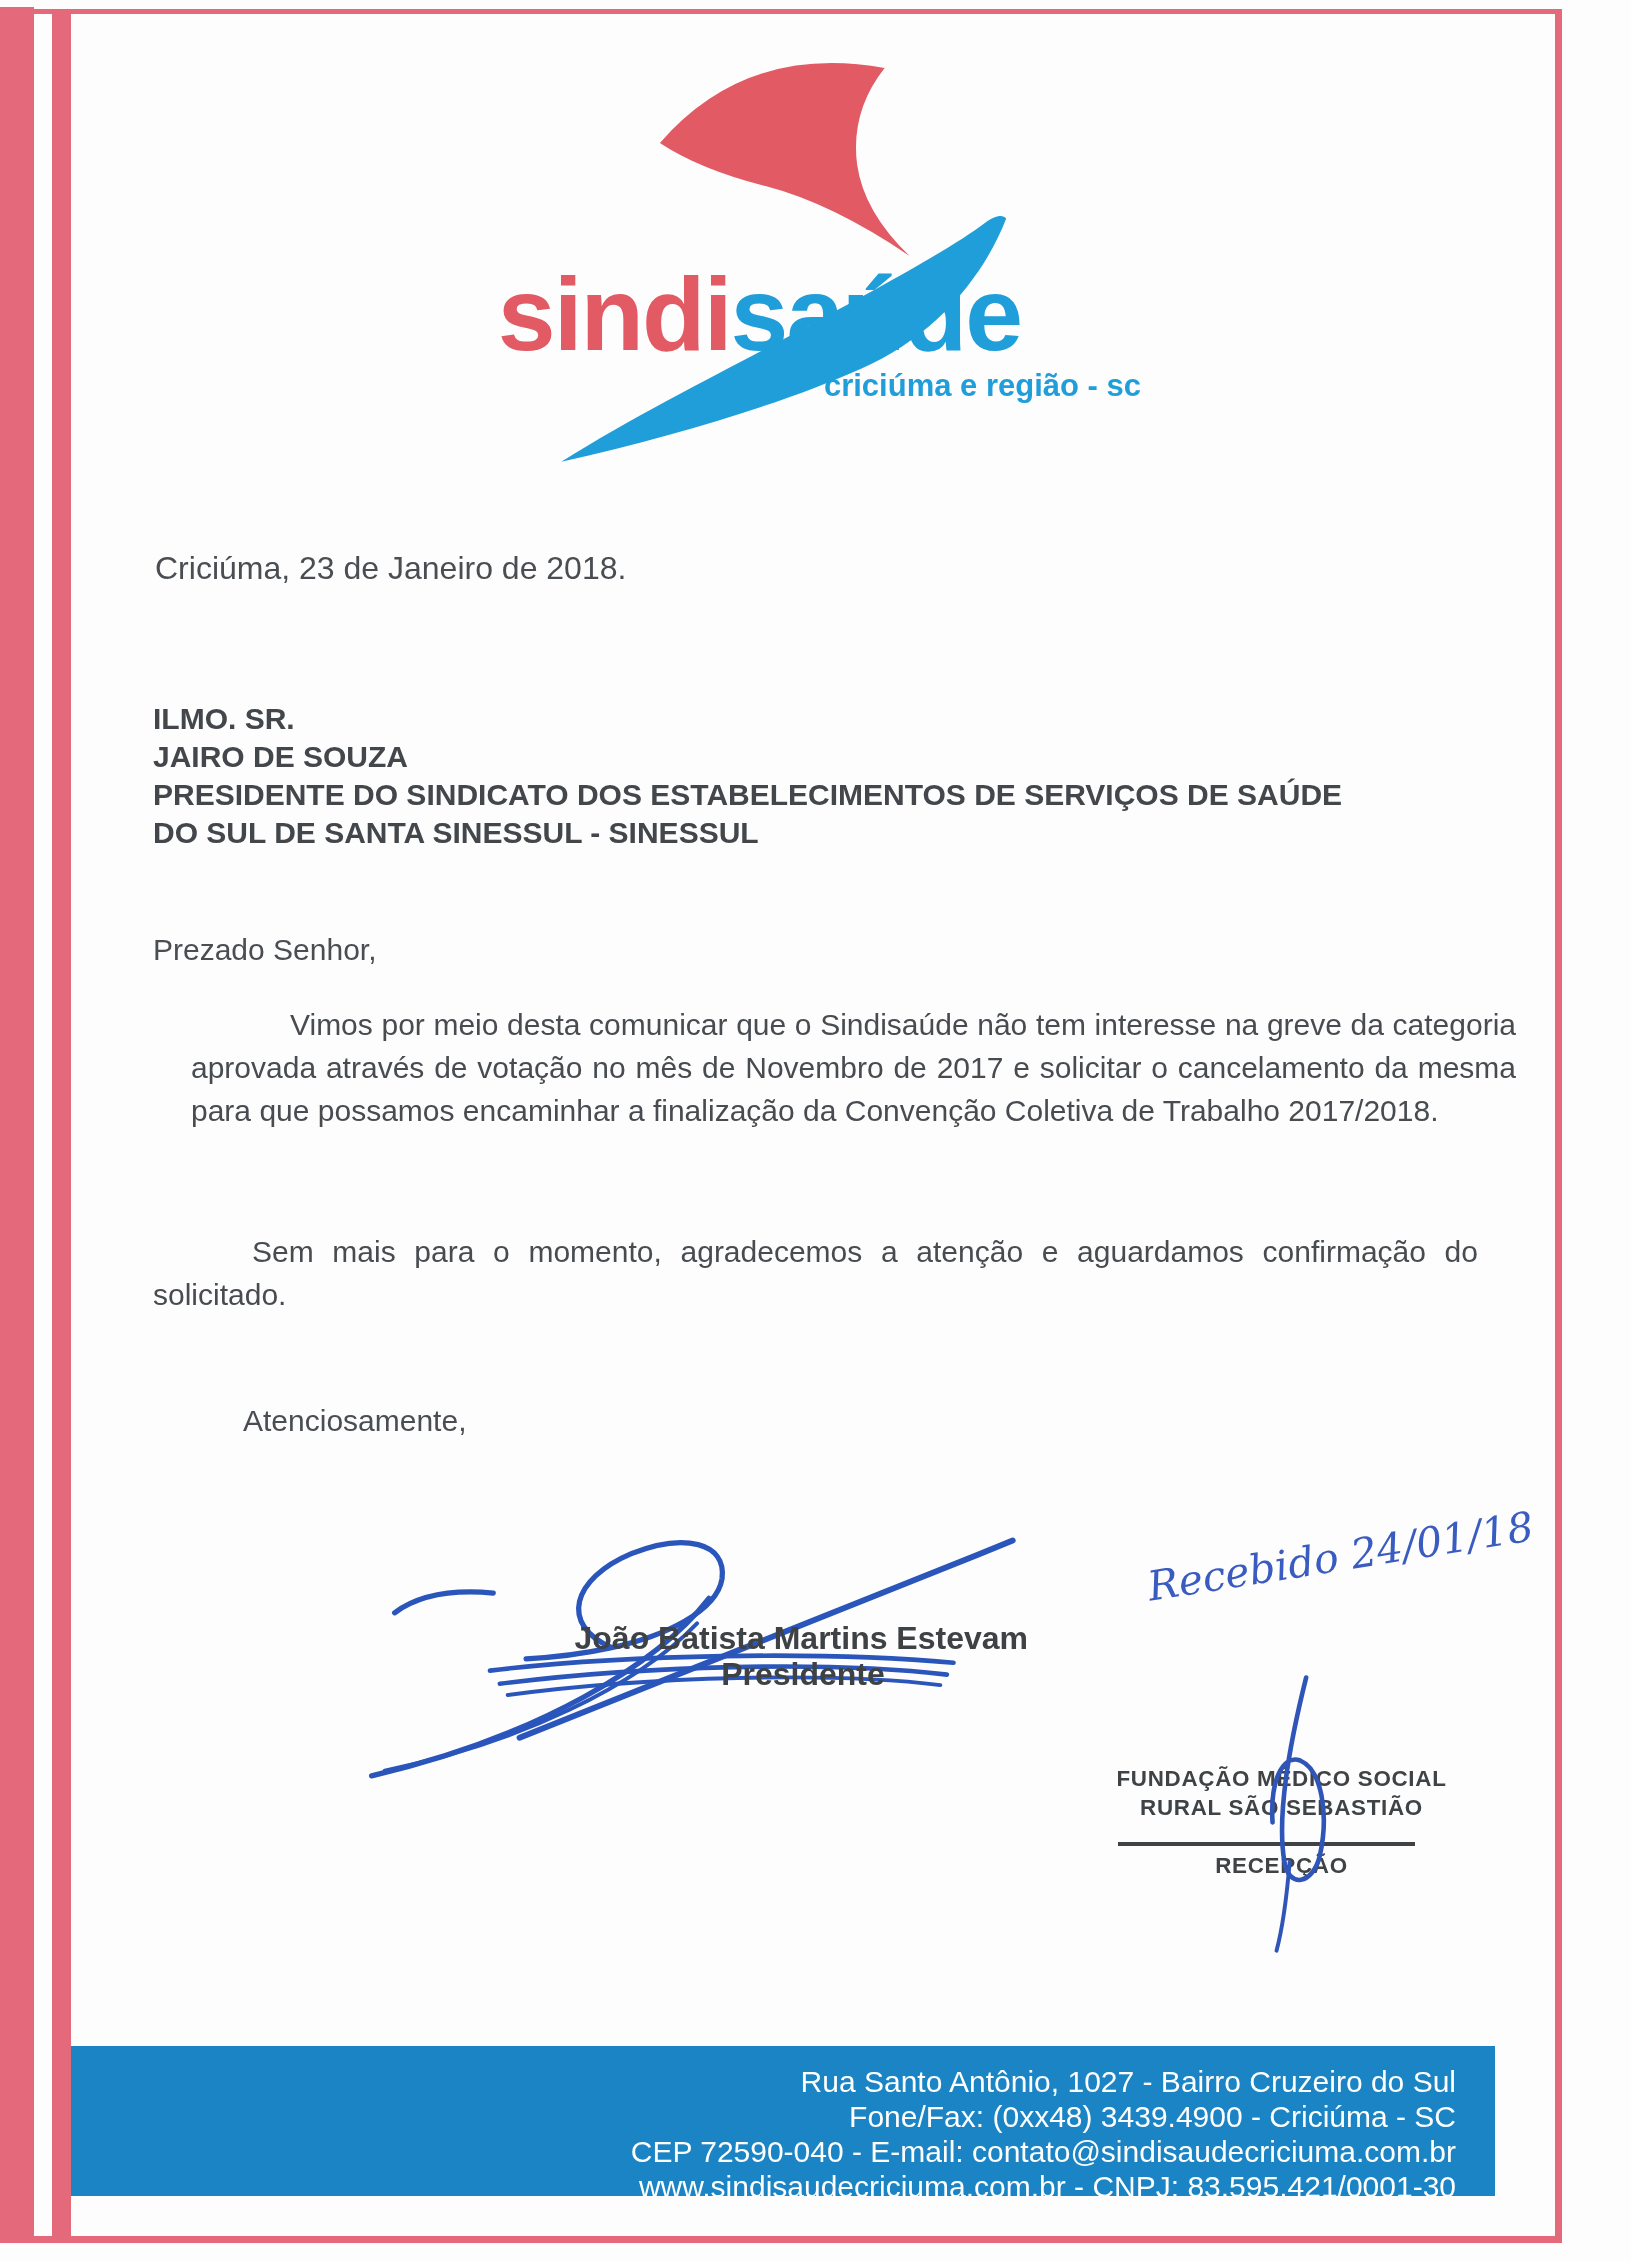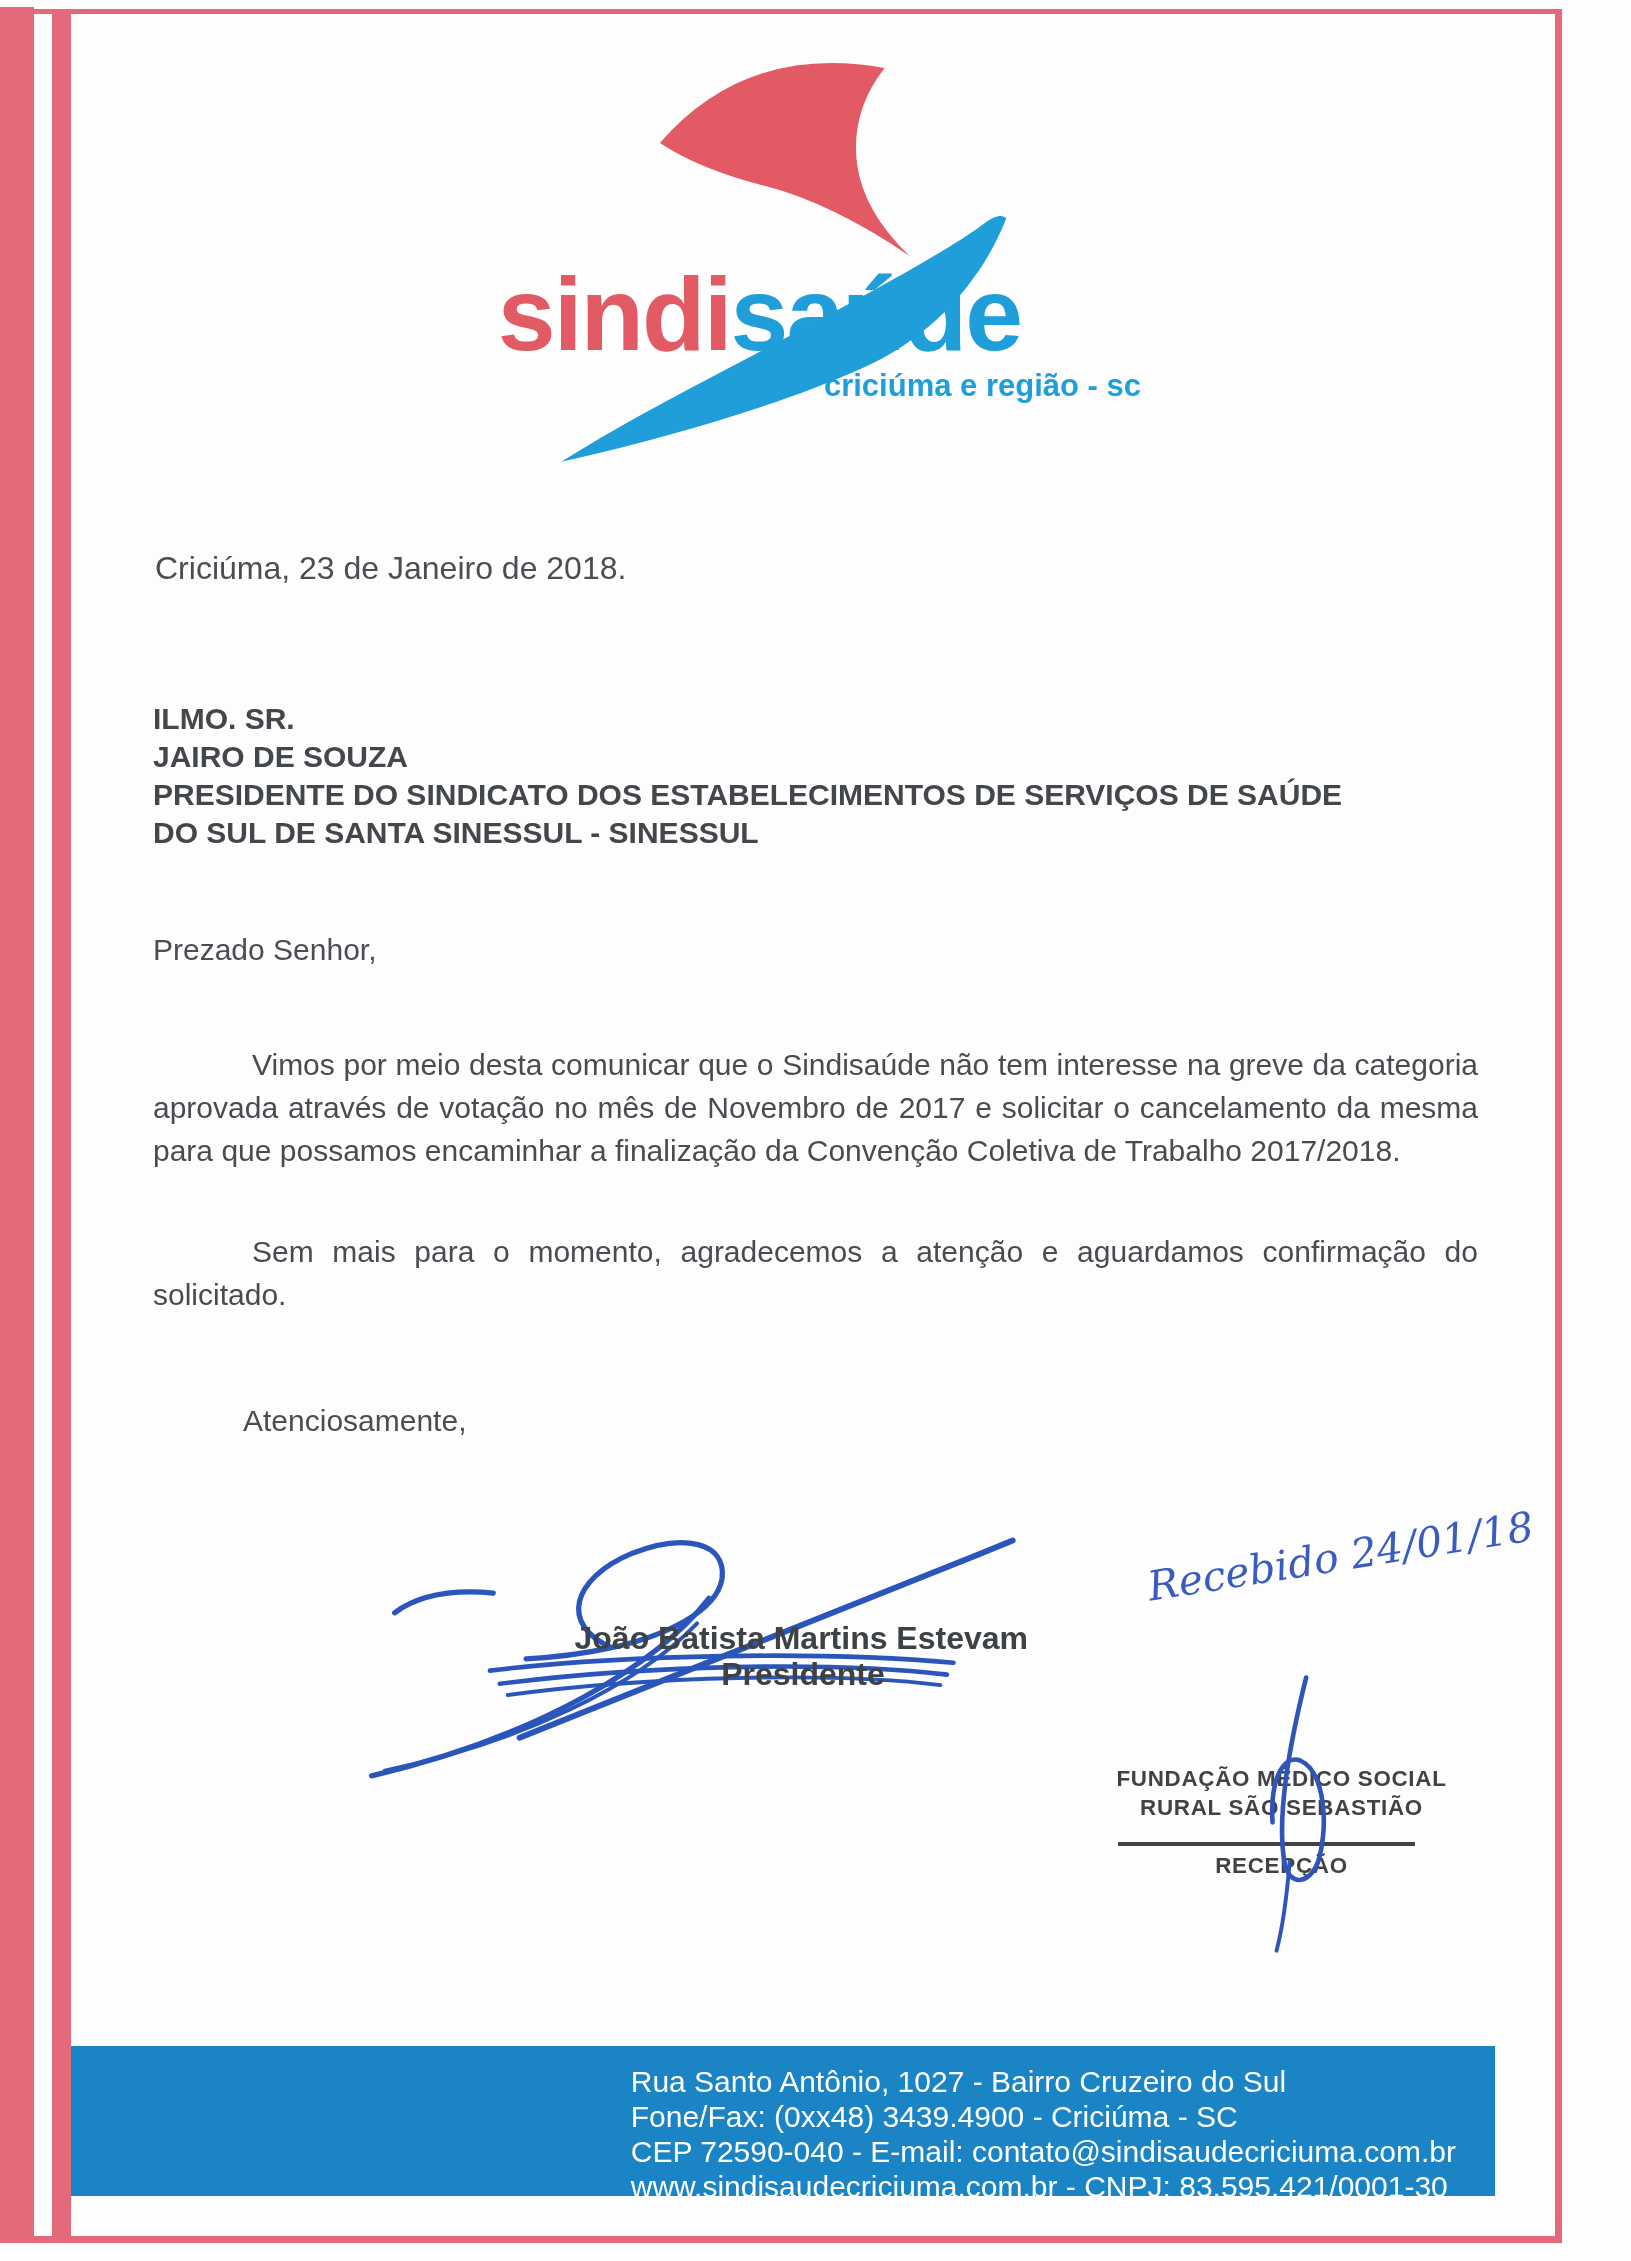--- a/index.html
+++ b/index.html
@@ -21,21 +21,21 @@
     position:absolute;left:378px;top:368px;width:763px;text-align:right;
     font-weight:bold;font-size:31px;color:#1f9ed9;letter-spacing:0;
   }
   
   .dateline{left:155px;top:551px;font-size:32px;line-height:1.1;color:#4a4e52;}
   .recipient{left:153px;top:700px;width:1349px;font-size:30px;font-weight:bold;
              line-height:38px;color:#43474b;}
   .salutation{left:153px;top:933px;font-size:30px;color:#4a4e52;}
   .bodypara{left:153px;width:1325px;font-size:30px;line-height:43px;
             text-align:justify;text-indent:99px;color:#484c50;}
-  #para1{top:1043px;}
+  #para1{top:1003px;margin-left:38px;}
   #para2{top:1230px;}
   .closing{left:243px;top:1404px;font-size:30px;color:#4a4e52;text-align:right;}
   .signname{left:574px;top:1613px;width:454px;text-align:right;font-size:32px;
             font-weight:bold;color:#3e4245;margin-top:7px;}
   .signtitle{left:576px;top:1656px;width:454px;text-align:center;font-size:32px;
              font-weight:bold;color:#3e4245;}
   
   .handnote{
     left:1148px;top:1563px;font-family:"DejaVu Serif",serif;font-style:italic;
     font-size:41px;color:#3a5cc0;transform:rotate(-9deg);transform-origin:left center;
@@ -47,21 +47,21 @@
   #stamp1{top:1766px;}
   #stamp2{top:1795px;}
   #stamp-rule{left:1118px;top:1842px;width:297px;height:4px;background:#3f4346;}
   #stamp3{top:1853px;}
   
   #footer-bar{
     position:absolute;left:71px;top:2046px;width:1424px;height:150px;
     background:#1a84c4;
   }
   #footer-text{
-    position:absolute;right:39px;top:18.4px;text-align:left;
+    position:absolute;right:39px;top:18.4px;text-align:right;
     font-size:30px;line-height:35px;color:#ffffff;white-space:nowrap;
   }
   svg{position:absolute;overflow:visible;}
 </style>
 </head>
 <body>
 
 <div id="page">
 
   <div class="stripe" style="left:0;top:6.6px;width:34px;height:2234px;"></div>

